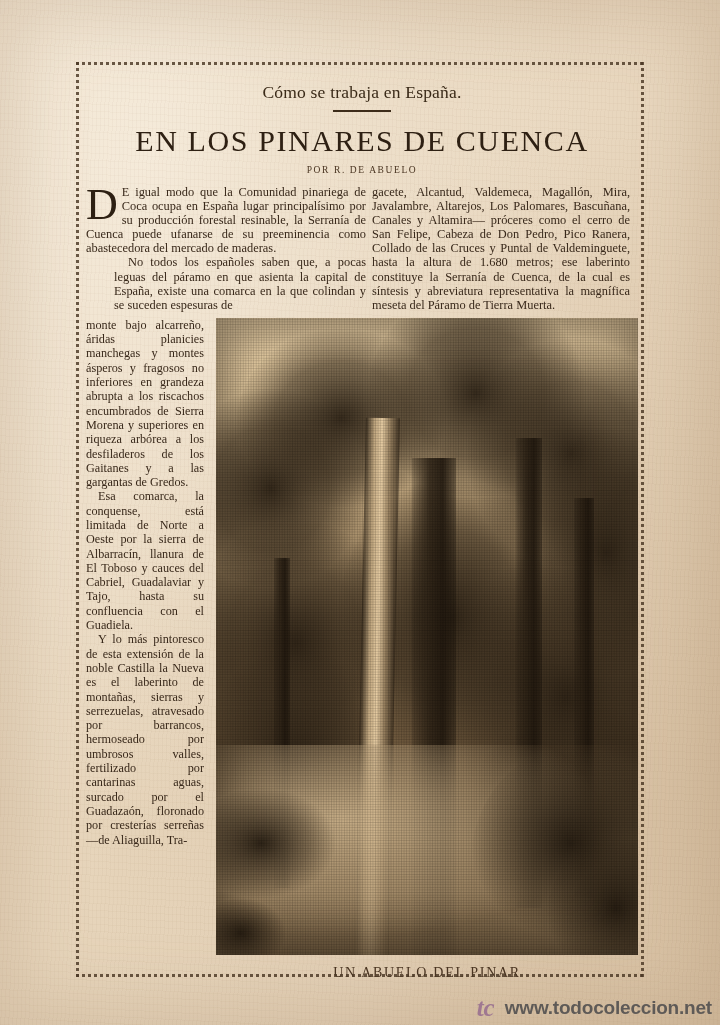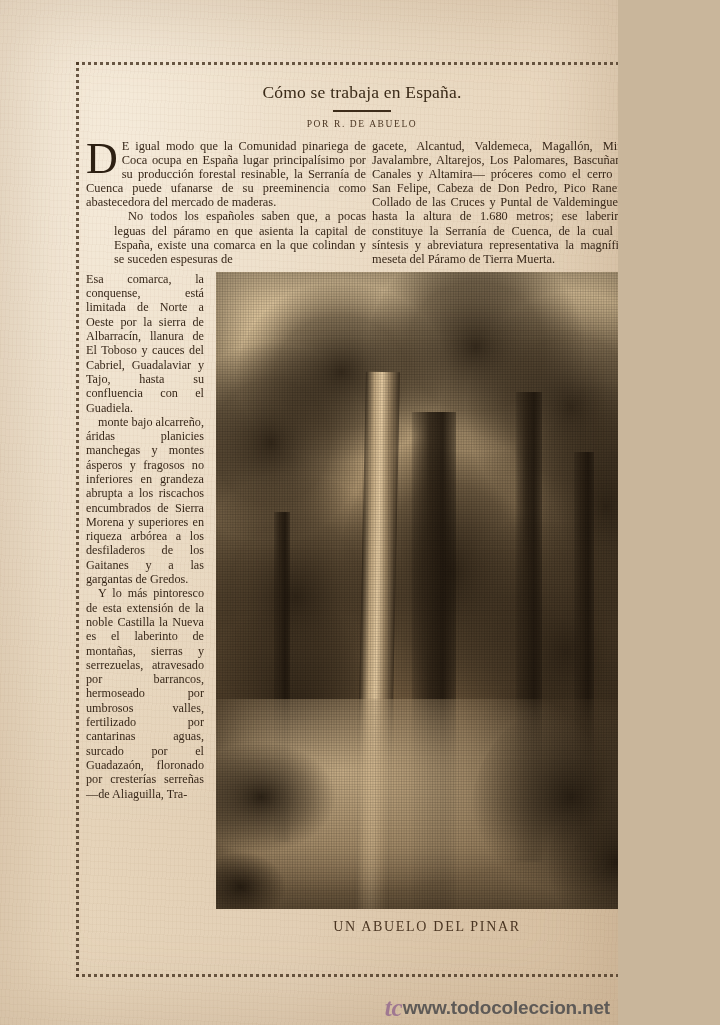--- a/index.html
+++ b/index.html
@@ -10,21 +10,21 @@
   body {
     width: 720px;
     height: 1025px;
     overflow: hidden;
     font-family: "Liberation Serif", serif;
   }
 
   
   #page {
     position: relative;
-    width: 618px;
+    width: 720px;
     height: 1025px;
     background:
       radial-gradient(ellipse at 20% 15%, rgba(255,250,240,0.55) 0%, rgba(255,250,240,0) 55%),
       radial-gradient(ellipse at 85% 80%, rgba(200,172,138,0.45) 0%, rgba(200,172,138,0) 60%),
       linear-gradient(105deg, #ecdcc4 0%, #e6d4ba 35%, #e9d8c0 62%, #dfcbaf 100%);
     overflow: hidden;
   }
   
   #page::before {
     content: "";
@@ -260,21 +260,21 @@
   }
 
   
   #watermark {
     position: absolute;
     right: 8px;
     bottom: 5px;
     z-index: 6;
     display: flex;
     align-items: center;
-    gap: 0;
+    gap: 10px;
   }
   #watermark .wm-logo {
     font-size: 25px;
     line-height: 1;
     color: #9a7190;
     font-family: "Liberation Serif", serif;
     font-style: italic;
     font-weight: bold;
     opacity: .9;
   }
@@ -296,37 +296,38 @@
     <div class="rule-v left"></div>
     <div class="rule-v right"></div>
     <div class="rule-h top"></div>
     <div class="rule-h bottom"></div>
   </div>
 
   <div id="content">
 
     <div class="kicker">Cómo se trabaja en España.</div>
     <div class="kicker-rule"></div>
+    <h1 class="headline">EN LOS PINARES DE CUENCA</h1>
     <div class="byline">POR R. DE ABUELO</div>
 
     <div class="top-cols">
       <div class="col col-left">
         <p class="dropcap">DE igual modo que la Comunidad pinariega de Coca ocupa en España lugar principalísimo por su producción forestal resinable, la Serranía de Cuenca puede ufanarse de su preeminencia como abastecedora del mercado de maderas.</p>
         <p>No todos los españoles saben que, a pocas leguas del páramo en que asienta la capital de España, existe una comarca en la que colindan y se suceden espesuras de</p>
       </div>
       <div class="col col-right">
         <p>gacete, Alcantud, Valdemeca, Magallón, Mira, Javalambre, Altarejos, Los Palomares, Bascuñana, Canales y Altamira— próceres como el cerro de San Felipe, Cabeza de Don Pedro, Pico Ranera, Collado de las Cruces y Puntal de Valdeminguete, hasta la altura de 1.680 metros; ese laberinto constituye la Serranía de Cuenca, de la cual es síntesis y abreviatura representativa la magnífica meseta del Páramo de Tierra Muerta.</p>
       </div>
     </div>
 
     <div class="lower">
 
       <div class="col-narrow">
+        <p>monte bajo alcarreño, áridas planicies manchegas y montes ásperos y fragosos no inferiores en grandeza abrupta a los riscachos encumbrados de Sierra Morena y superiores en riqueza arbórea a los desfiladeros de los Gaitanes y a las gargantas de Gredos.</p>
         <p>Esa comarca, la conquense, está limitada de Norte a Oeste por la sierra de Albarracín, llanura de El Toboso y cauces del Cabriel, Guadalaviar y Tajo, hasta su confluencia con el Guadiela.</p>
-        <p>monte bajo alcarreño, áridas planicies manchegas y montes ásperos y fragosos no inferiores en grandeza abrupta a los riscachos encumbrados de Sierra Morena y superiores en riqueza arbórea a los desfiladeros de los Gaitanes y a las gargantas de Gredos.</p>
         <p>Y lo más pintoresco de esta extensión de la noble Castilla la Nueva es el laberinto de montañas, sierras y serrezuelas, atravesado por barrancos, hermoseado por umbrosos valles, fertilizado por cantarinas aguas, surcado por el Guadazaón, floronado por cresterías serreñas —de Aliaguilla, Tra-</p>
       </div>
 
       <figure class="figure" style="margin:0">
         <div class="photo" aria-label="Fotografía sepia de un pinar con un gran pino en primer plano">
           <div class="photo-sky"></div>
 
           <div class="canopy" style="left:-40px;  top:70px;  width:190px; height:200px;"></div>
           <div class="canopy" style="left:20px;   top:10px;  width:210px; height:180px;"></div>
           <div class="canopy" style="left:150px;  top:-30px; width:220px; height:210px;"></div>

